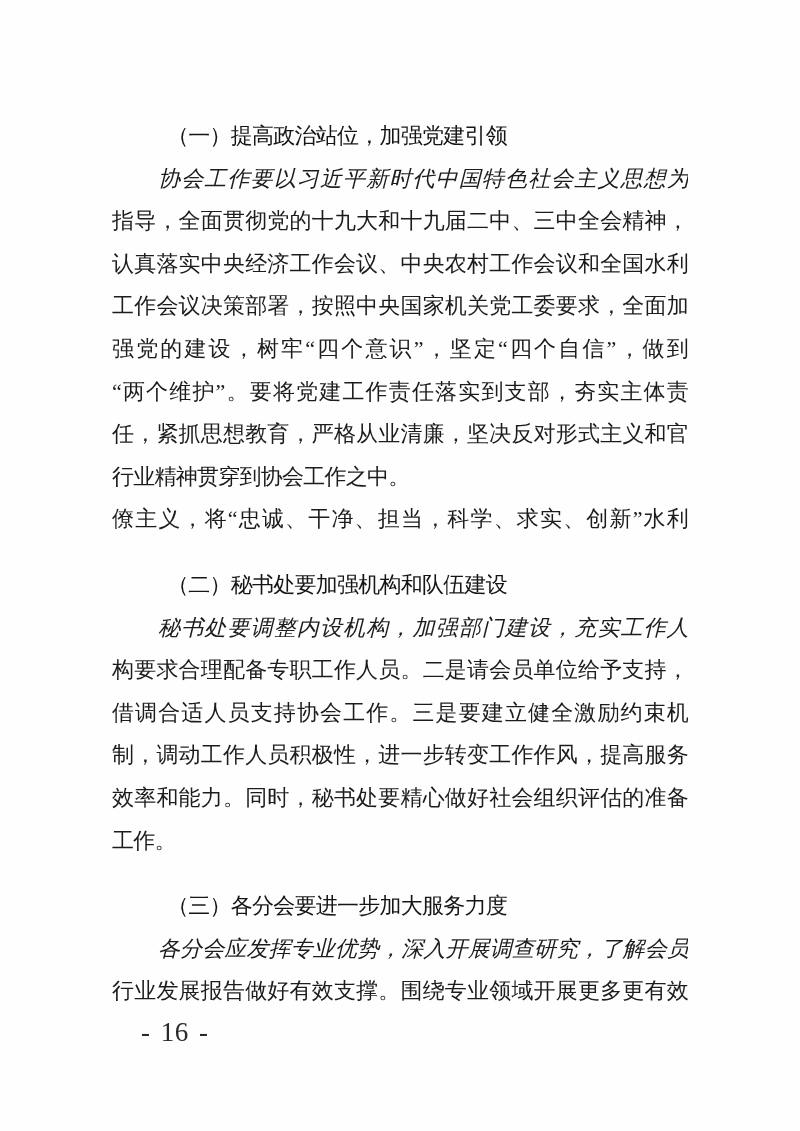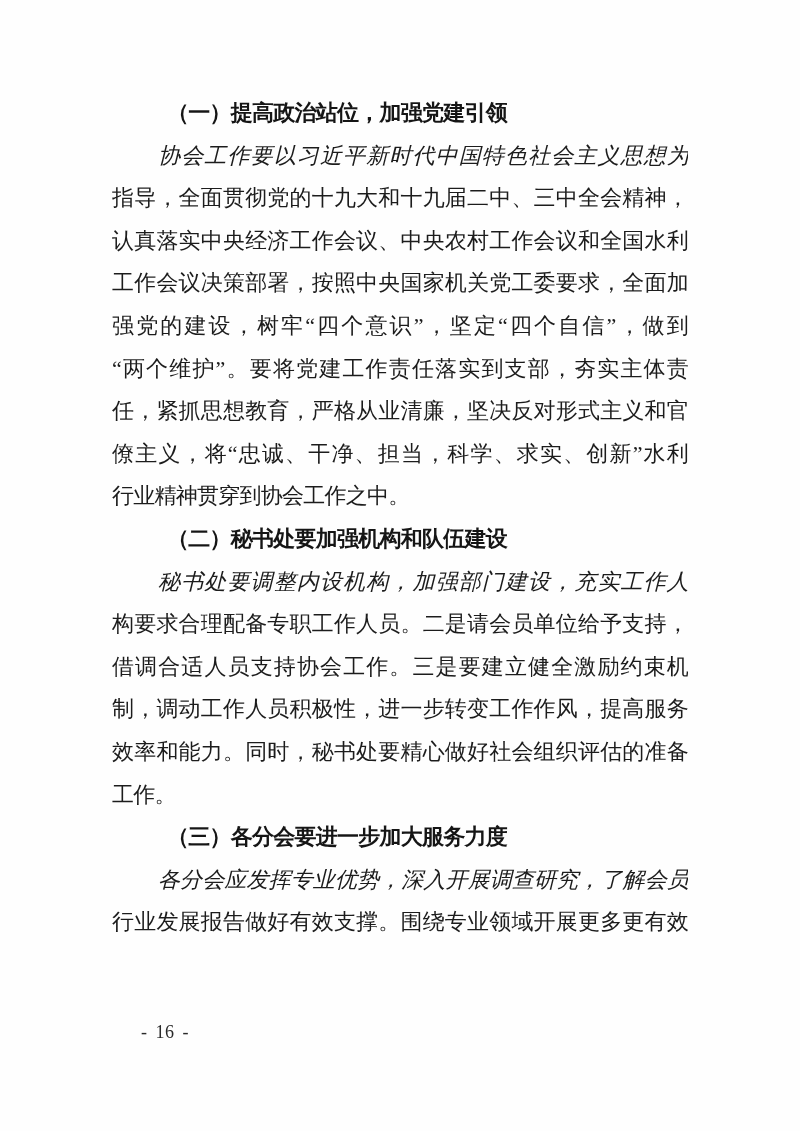--- a/index.html
+++ b/index.html
@@ -23,62 +23,63 @@
   }
   .heading, .line {
     font-size: 22px;
     line-height: 42.6px;
     height: 42.6px;
     letter-spacing: -0.75px;
     white-space: normal;
     overflow: hidden;
   }
   .heading {
-    font-weight: 700;
+    font-weight: 400;
     text-indent: 55px;
     color: #151515;
+    margin-top: 23px;
   }
   .line {
     text-align: justify;
     text-align-last: justify;
   }
   .line.first {
     text-indent: 46px;
     font-style: italic;
   }
   .line.end {
     text-align-last: left;
   }
   .pagenum {
     position: absolute;
     left: 141px;
     top: 1021px;
-    font-size: 18px;
+    font-size: 27px;
     line-height: 22px;
     color: #2a2a2a;
     word-spacing: 3px;
     letter-spacing: 0.5px;
   }
 </style>
 </head>
 <body>
 
 <div class="doc">
 
   <div class="sec">
     <div class="heading">（一）提高政治站位，加强党建引领</div>
     <div class="line first">协会工作要以习近平新时代中国特色社会主义思想为</div>
     <div class="line">指导，全面贯彻党的十九大和十九届二中、三中全会精神，</div>
     <div class="line">认真落实中央经济工作会议、中央农村工作会议和全国水利</div>
     <div class="line">工作会议决策部署，按照中央国家机关党工委要求，全面加</div>
     <div class="line">强党的建设，树牢“四个意识”，坚定“四个自信”，做到</div>
     <div class="line">“两个维护”。要将党建工作责任落实到支部，夯实主体责</div>
     <div class="line">任，紧抓思想教育，严格从业清廉，坚决反对形式主义和官</div>
+    <div class="line end">行业精神贯穿到协会工作之中。</div>
     <div class="line">僚主义，将“忠诚、干净、担当，科学、求实、创新”水利</div>
-    <div class="line end">行业精神贯穿到协会工作之中。</div>
   </div>
 
   <div class="sec">
     <div class="heading">（二）秘书处要加强机构和队伍建设</div>
     <div class="line first">秘书处要调整内设机构，加强部门建设，充实工作人员。</div>
     <div class="line">构要求合理配备专职工作人员。二是请会员单位给予支持，</div>
     <div class="line">借调合适人员支持协会工作。三是要建立健全激励约束机</div>
     <div class="line">制，调动工作人员积极性，进一步转变工作作风，提高服务</div>
     <div class="line">效率和能力。同时，秘书处要精心做好社会组织评估的准备</div>
     <div class="line end">工作。</div>

